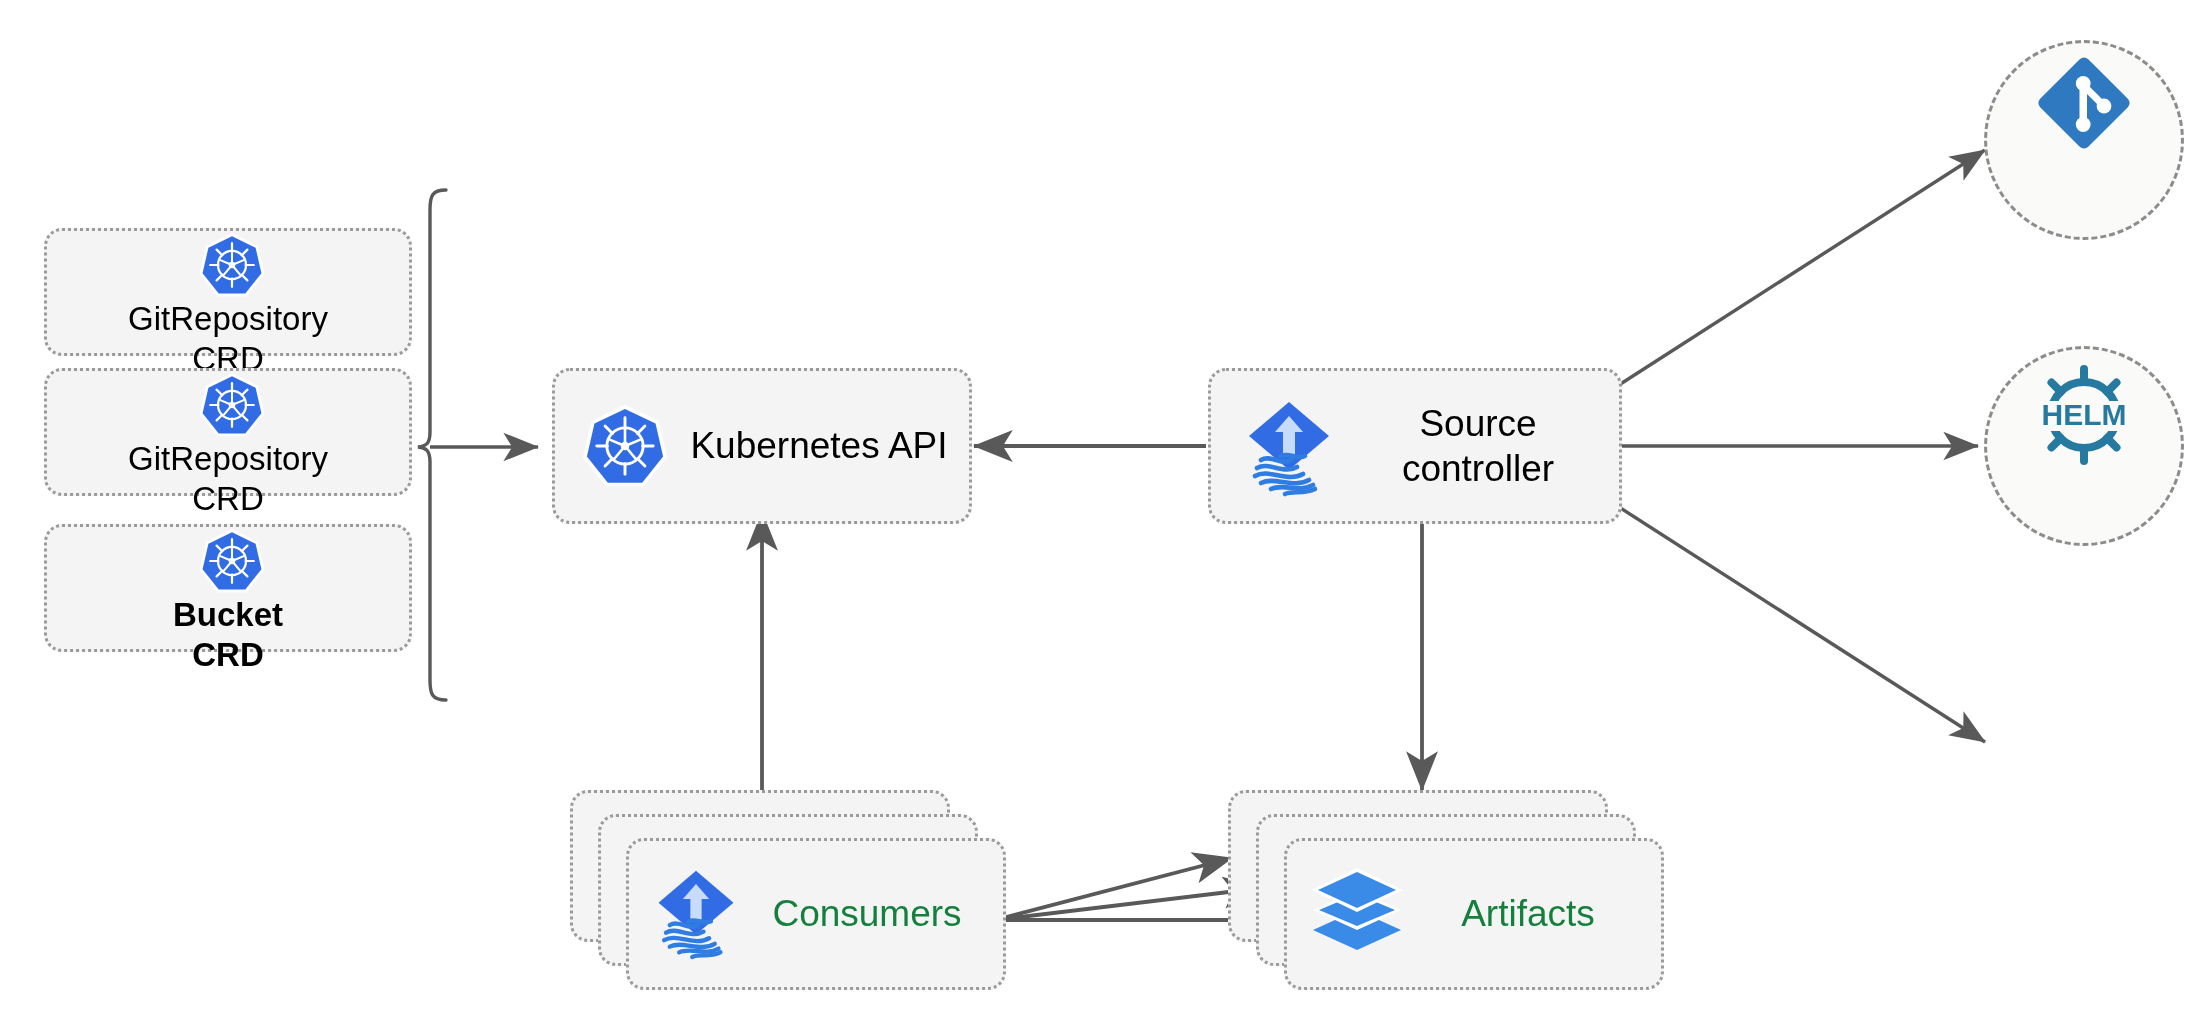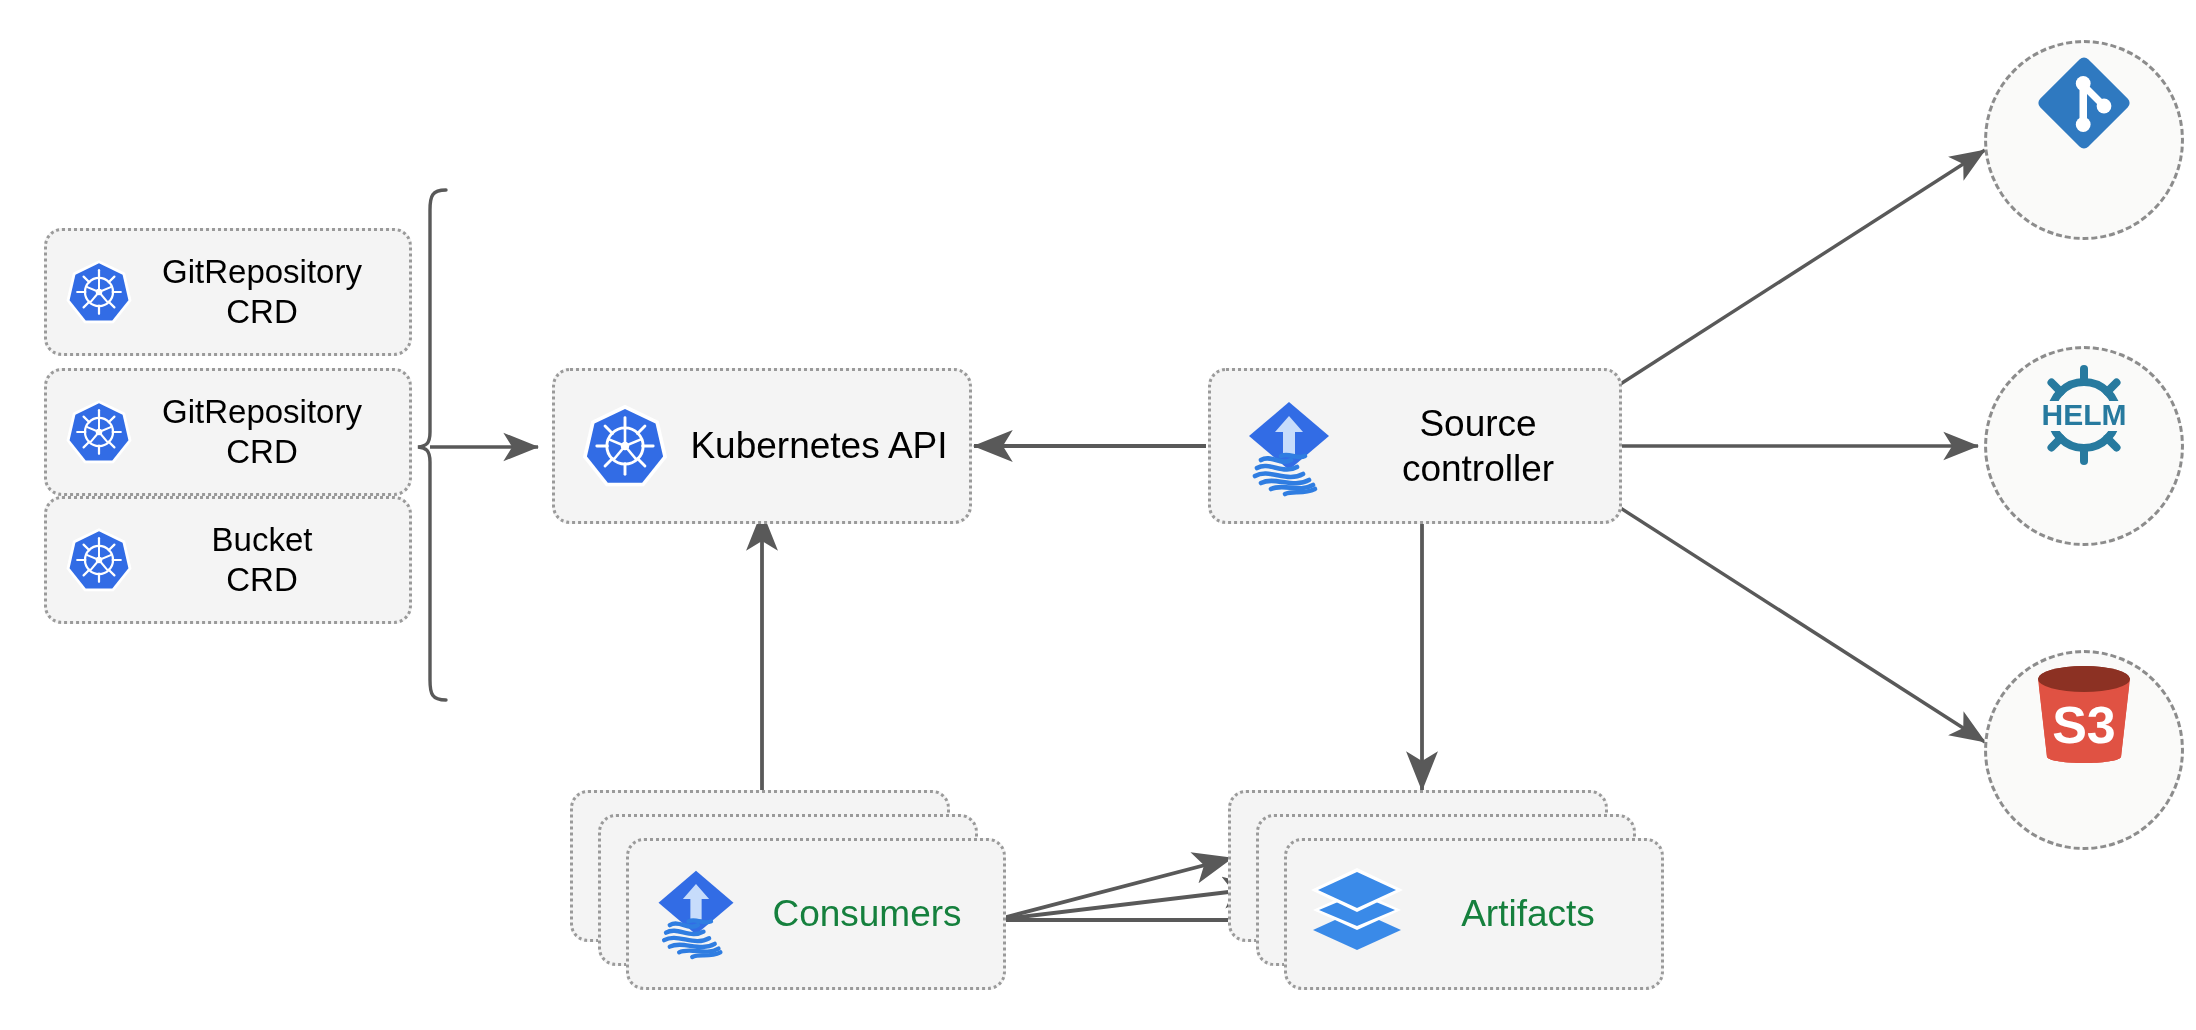--- a/index.html
+++ b/index.html
@@ -42,20 +42,21 @@
     text-align: center;
     color: #000000;
     line-height: 1.22;
     white-space: pre-line;
   }
   
   .crd-box {
     width: 368px;
     height: 128px;
     padding: 0 10px 0 18px;
+    flex-direction: column;
   }
   .crd-box .node-label {
     font-size: 33px;
     padding-right: 8px;
   }
   
   .main-box .node-label { font-size: 37px; }
 
   
   .stack-wrap { position: absolute; z-index: 5; }
@@ -197,21 +198,21 @@
           <line x1="32" y1="32" x2="23.8" y2="41.8"></line>
           <line x1="32" y1="32" x2="20.4" y2="27.2"></line>
         </g>
         <circle cx="32" cy="32" r="3.1" fill="#ffffff"></circle>
       </svg>
     </span>
     <span class="node-label">GitRepository
 CRD</span>
   </div>
 
-  <div class="node crd-box" style="left:44px; top:496px;">
+  <div class="node crd-box" style="left:44px; top:524px;font-weight:bold;">
     <span class="node-icon">
       <svg width="68" height="68" viewBox="0 0 64 64">
         <polygon points="32,2 56.5,13.8 62.6,40.2 45.8,61.3 18.2,61.3 1.4,40.2 7.5,13.8" fill="#ffffff"></polygon>
         <polygon points="32,5 54.2,15.7 59.7,39.7 44.5,58.8 19.5,58.8 4.3,39.7 9.8,15.7" fill="#326ce5"></polygon>
         <g fill="none" stroke="#ffffff" stroke-width="2.1" stroke-linecap="round">
           <circle cx="32" cy="32" r="13.2"></circle>
           <line x1="32" y1="11.5" x2="32" y2="19.2"></line>
           <line x1="32" y1="44.8" x2="32" y2="52.5"></line>
           <line x1="11.5" y1="32" x2="19.2" y2="32"></line>
           <line x1="44.8" y1="32" x2="52.5" y2="32"></line>
@@ -351,26 +352,14 @@
           <line x1="89.2" y1="89.2" x2="98.5" y2="98.5"></line>
           <line x1="98.5" y1="33.5" x2="89.2" y2="42.8"></line>
           <line x1="42.8" y1="89.2" x2="33.5" y2="98.5"></line>
         </g>
         <rect x="20" y="52" width="92" height="30" fill="#fafaf9"></rect>
         <text x="66" y="76" text-anchor="middle" font-family="'Liberation Sans', sans-serif" font-size="30" font-weight="bold" fill="#277a9f">HELM</text>
       </svg>
     </span>
   </div>
 
-  <div class="circle-node" style="left:1984px; top:650px; width:200px; height:200px;">
-    <span>
-      <svg width="126" height="122" viewBox="0 0 126 122">
-        <ellipse cx="63" cy="26" rx="46" ry="13" fill="#8c3123"></ellipse>
-        <path d="M17,26 L26,104 C30,112 96,112 100,104 L109,26 Z" fill="#e05243"></path>
-        <ellipse cx="63" cy="26" rx="46" ry="13" fill="#8c3123"></ellipse>
-        <path d="M18,33 L26,104 C30,112 96,112 100,104 L108,33
-                 C100,42 26,42 18,33 Z" fill="#e05243"></path>
-        <text x="63" y="90" text-anchor="middle" font-family="'Liberation Sans', sans-serif" font-size="52" font-weight="bold" fill="#ffffff">S3</text>
-      </svg>
-    </span>
-  </div>
 
 </div>
 
 </body></html>

